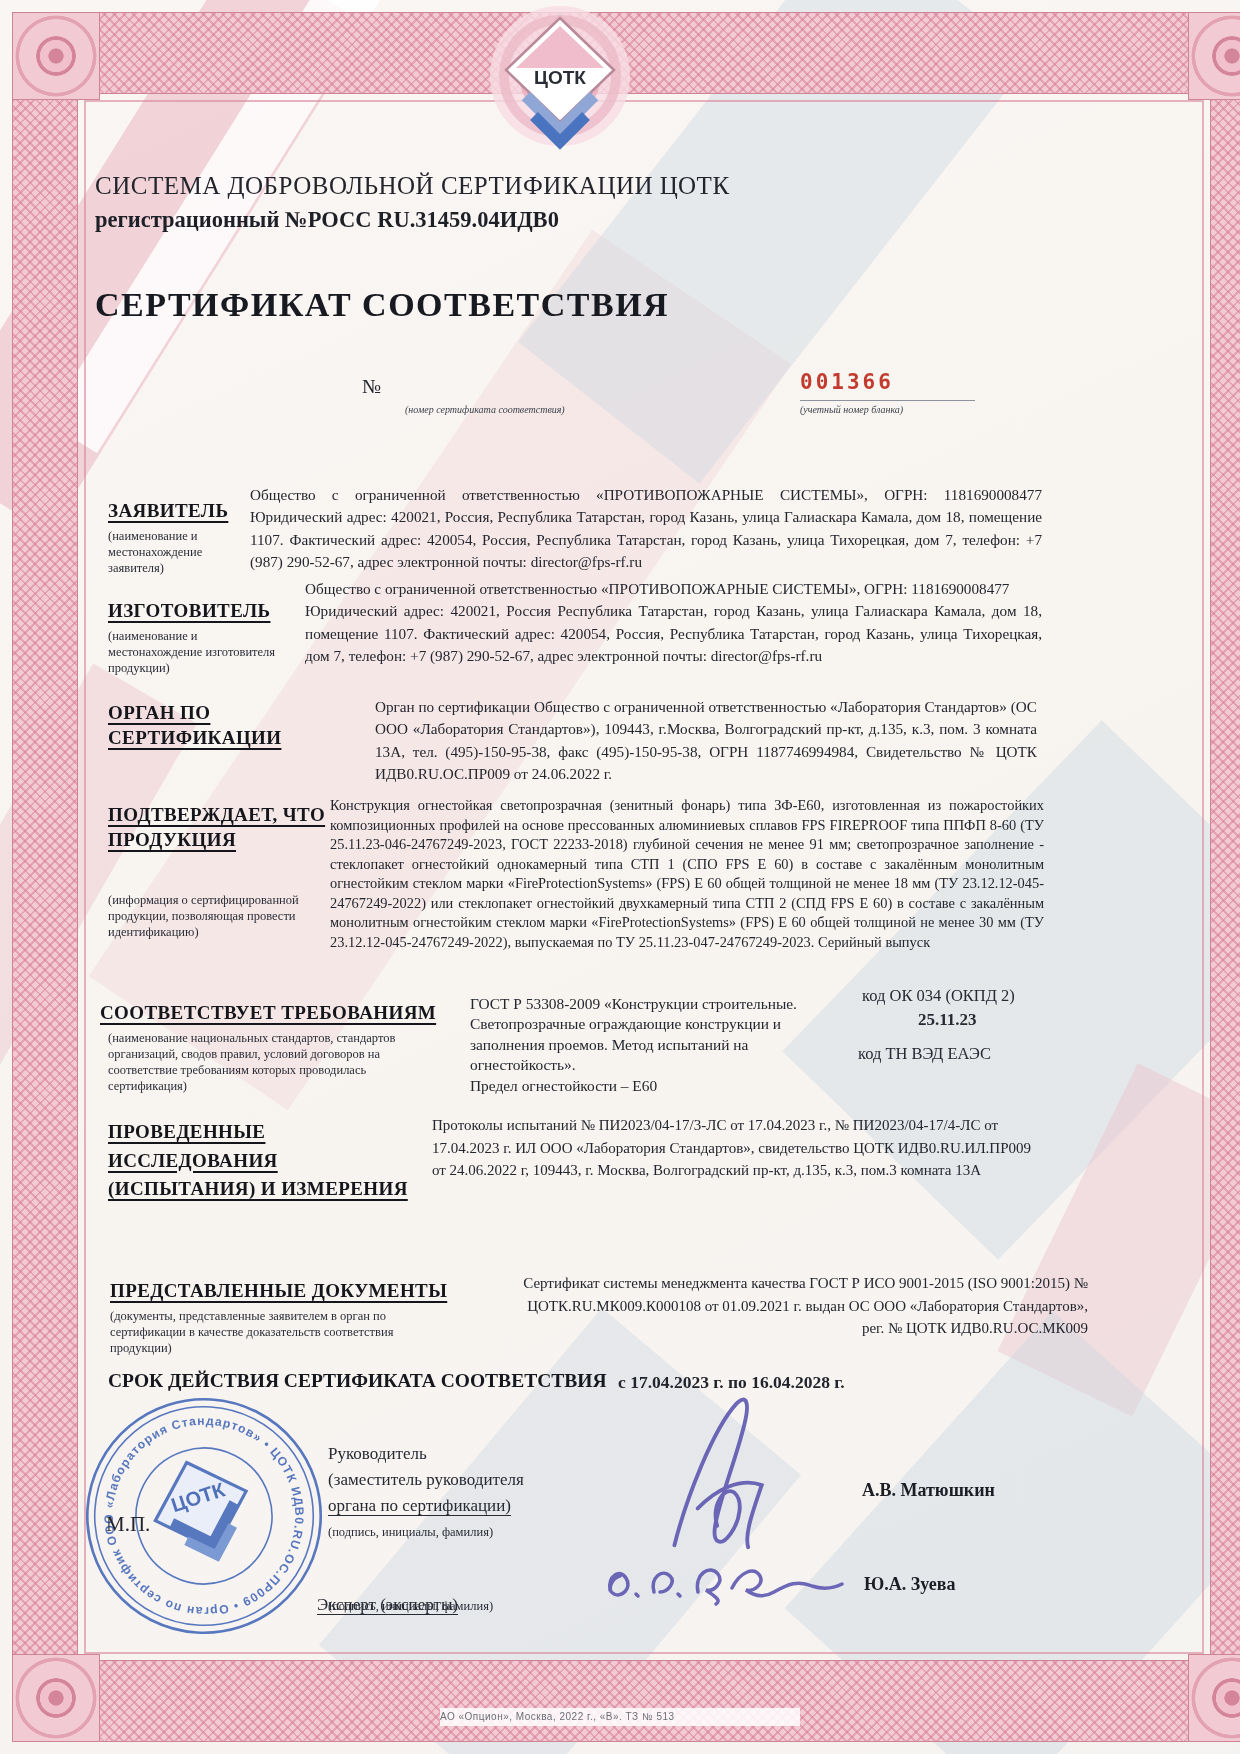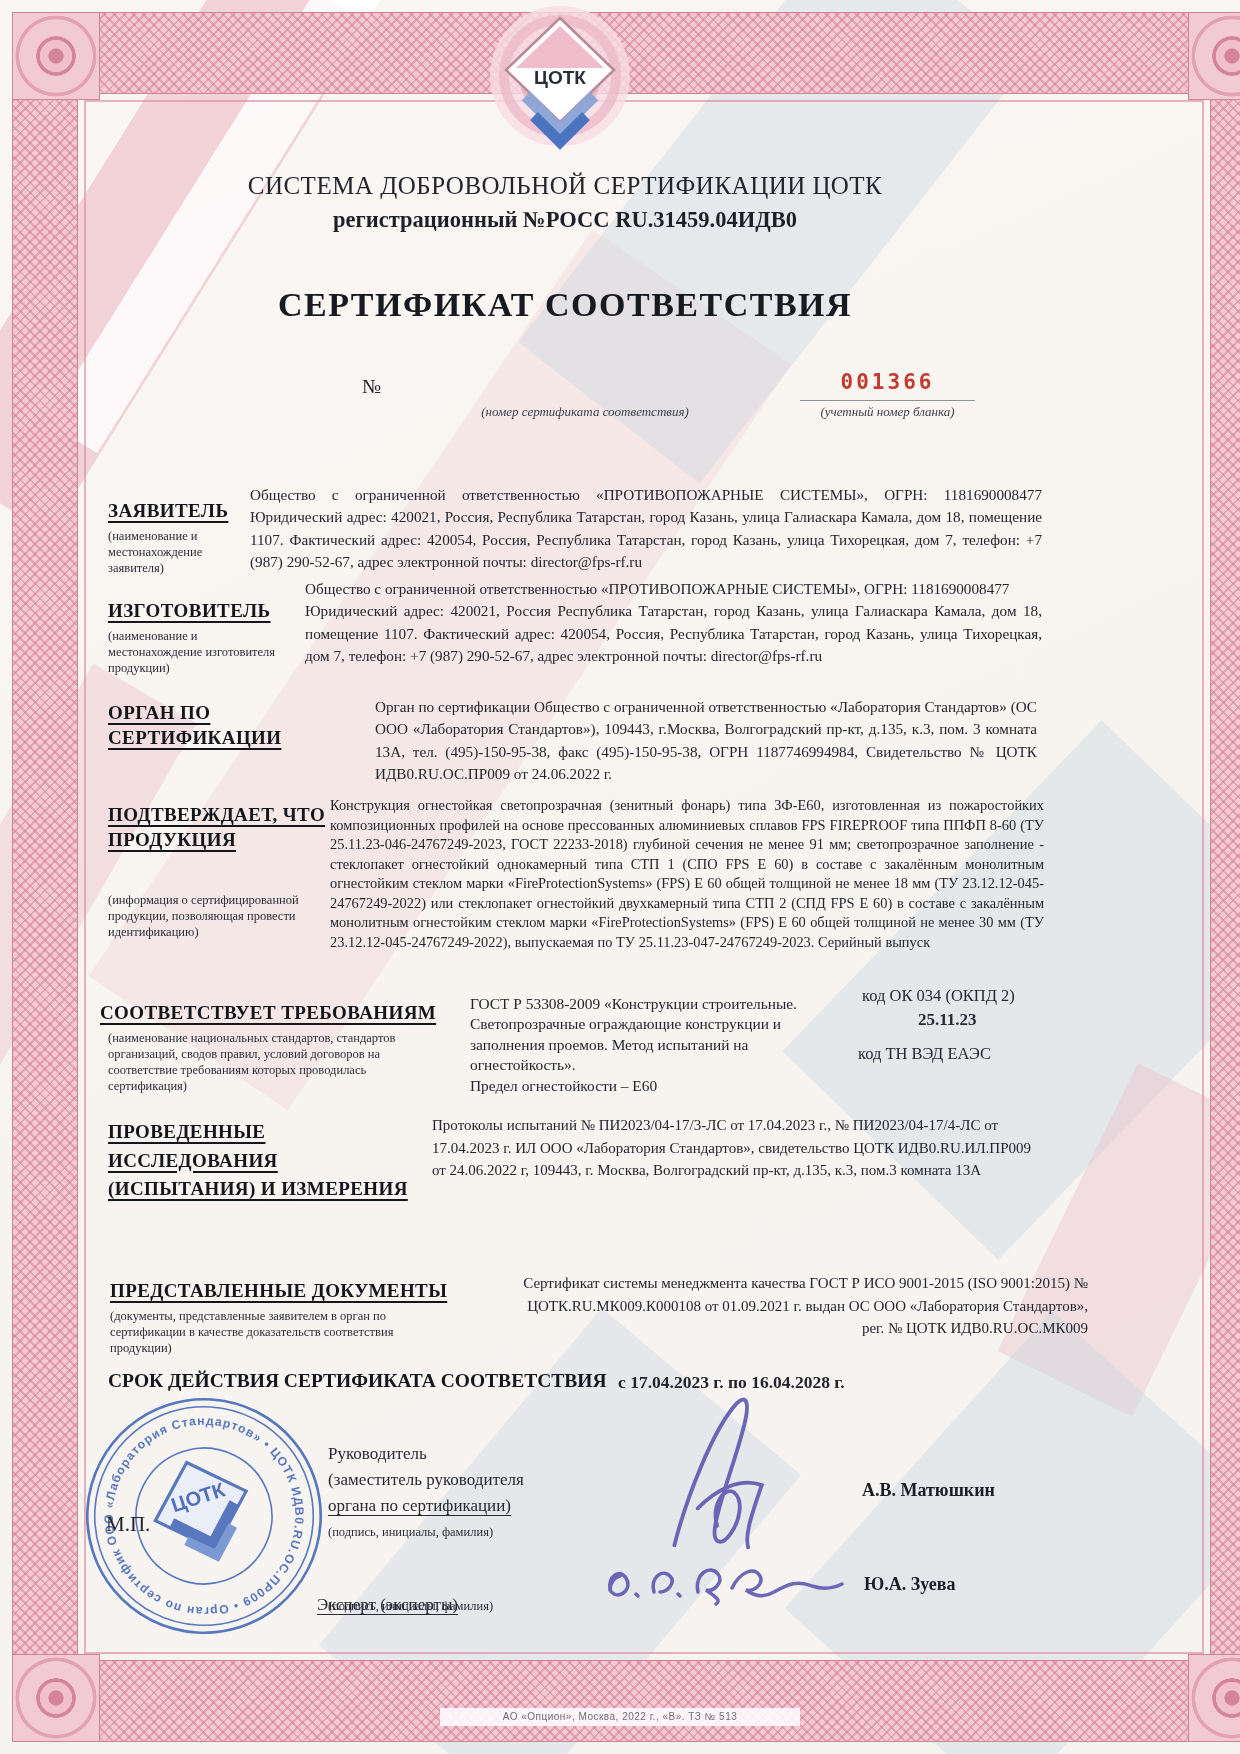--- a/index.html
+++ b/index.html
@@ -26,27 +26,27 @@
       radial-gradient(circle at center, #d4859a 0 12%, #f0c0cc 13% 26%, #d4859a 27% 32%, #f2cad4 33% 60%, #e3a2b2 61% 66%, #f2cad4 67%);
     border:1px solid #cf8496;
   }
   .c-tl{left:12px;top:12px;} .c-tr{right:12px;top:12px;}
   .c-bl{left:12px;bottom:12px;} .c-br{right:12px;bottom:12px;}
   .inner-line{position:absolute;left:84px;right:84px;top:100px;bottom:100px;border:2px solid rgba(217,140,158,.65);pointer-events:none;}
   
   .wm{position:absolute;pointer-events:none;}
   
   .t{position:absolute;}
-  .center{text-align:center;}
+  .center{}
   .lbl{font-weight:bold;font-size:19px;letter-spacing:.4px;color:#15161c;
        text-decoration:underline;text-decoration-thickness:1.5px;text-underline-offset:4px;line-height:1.33;}
   .sub{font-size:12.5px;color:#2b2e38;line-height:1.28;}
   .body{font-size:15.2px;line-height:1.47;text-align:justify;color:#23262e;}
   .prewrap{white-space:pre-line;}
-  .capt{font-style:italic;font-size:13px;color:#3a3f49;}
+  .capt{font-style:italic;font-size:10px;color:#3a3f49;}
   .uline{border-bottom:1px solid #8d929c;}
   .name{font-weight:bold;font-size:18px;color:#1c1e25;}
   .mono-red{font-family:"DejaVu Sans Mono", monospace;font-weight:bold;color:#c23b2e;letter-spacing:3px;font-size:21px;}
 </style>
 </head>
 <body>
 
 <div class="page">
 
   <div class="wm" style="left:70px;top:-60px;width:150px;height:600px;background:rgba(231,176,190,.5);transform:rotate(32deg);"></div>

